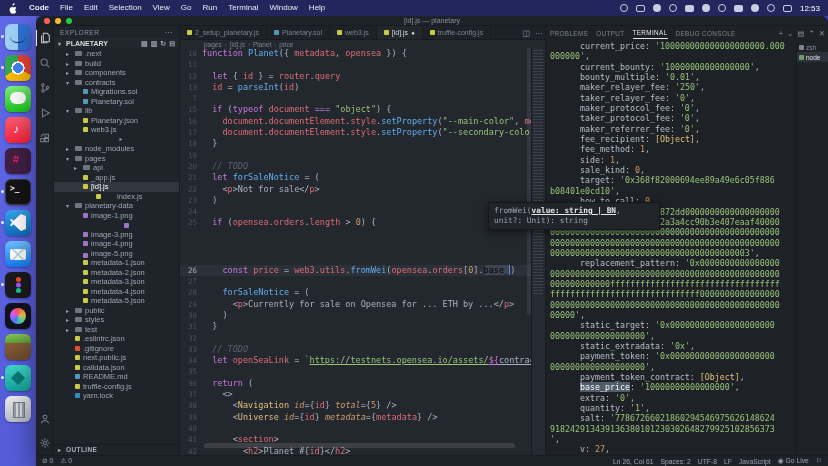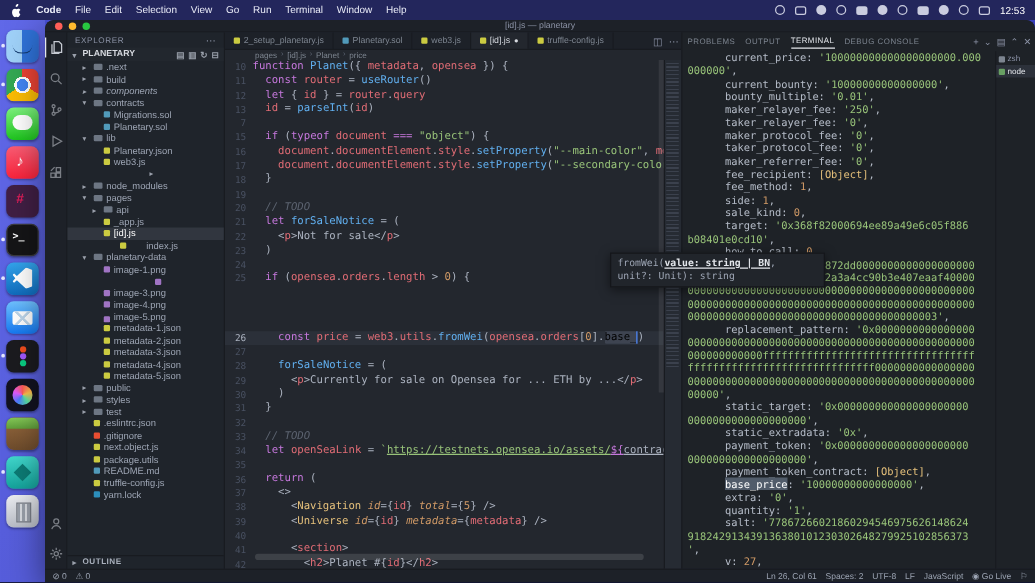--- a/index.html
+++ b/index.html
@@ -351,21 +351,21 @@
           <div class="trow" style="padding-left: 12px;">
             <span class="chev">▸</span>
             <span class="ffold"></span>
             <span>.next</span>
           </div>
           <div class="trow" style="padding-left: 12px;">
             <span class="chev">▸</span>
             <span class="ffold"></span>
             <span>build</span>
           </div>
-          <div class="trow" style="padding-left: 12px; font-style: italic;">
+          <div class="trow" style="padding-left: 12px;">
             <span class="chev">▸</span>
             <span class="ffold"></span>
             <span>components</span>
           </div>
           <div class="trow" style="padding-left: 12px;">
             <span class="chev">▾</span>
             <span class="ffold"></span>
             <span>contracts</span>
           </div>
           <div class="trow" style="padding-left: 20px;">
@@ -504,26 +504,26 @@
             <span>.eslintrc.json</span>
           </div>
           <div class="trow" style="padding-left: 12px;">
             <span class="chev"></span>
             <span class="fdot" style="background: rgb(232, 77, 49);"></span>
             <span>.gitignore</span>
           </div>
           <div class="trow" style="padding-left: 12px;">
             <span class="chev"></span>
             <span class="fdot" style="background: rgb(203, 203, 65);"></span>
-            <span>next.object.js</span>
-          </div>
-          <div class="trow" style="padding-left: 12px;">
-            <span class="chev"></span>
-            <span class="fdot" style="background: rgb(203, 203, 65);"></span>
-            <span>package.utils</span>
+            <span>next.public.js</span>
+          </div>
+          <div class="trow" style="padding-left: 12px;">
+            <span class="chev"></span>
+            <span class="fdot" style="background: rgb(203, 203, 65);"></span>
+            <span>calldata.json</span>
           </div>
           <div class="trow" style="padding-left: 12px;">
             <span class="chev"></span>
             <span class="fdot" style="background: rgb(81, 154, 186);"></span>
             <span>README.md</span>
           </div>
           <div class="trow" style="padding-left: 12px;">
             <span class="chev"></span>
             <span class="fdot" style="background: rgb(203, 203, 65);"></span>
             <span>truffle-config.js</span>
@@ -572,21 +572,21 @@
           <span>pages</span>
           <span class="bc-sep">›</span>
           <span>[id].js</span>
           <span class="bc-sep">›</span>
           <span>Planet</span>
           <span class="bc-sep">›</span>
           <span>price</span>
         </div>
       <div class="editor" id="editor">
           <div class="line"><span class="gut">10</span><span class="code"><span class="tk-k">function </span><span class="tk-f">Planet</span><span class="tk-p">({ </span><span class="tk-v">metadata</span><span class="tk-p">, </span><span class="tk-v">opensea</span><span class="tk-p"> }) {</span></span></div>
-          <div class="line"><span class="gut">11</span><span class="code"><span class="tk-p">  </span><span class="tk-k">const </span><span class="tk-v">router</span><span class="tk-p"> = </span><span class="tk-f">useRouter</span><span class="tk-p">()</span></span></div>
+          <div class="line"><span class="gut">11</span></div>
           <div class="line"><span class="gut">12</span><span class="code"><span class="tk-p">  </span><span class="tk-k">let</span><span class="tk-p"> { </span><span class="tk-v">id</span><span class="tk-p"> } = </span><span class="tk-v">router</span><span class="tk-p">.</span><span class="tk-v">query</span></span></div>
           <div class="line"><span class="gut">13</span><span class="code"><span class="tk-p">  </span><span class="tk-v">id</span><span class="tk-p"> = </span><span class="tk-f">parseInt</span><span class="tk-p">(</span><span class="tk-v">id</span><span class="tk-p">)</span></span></div>
           <div class="line"><span class="gut">7</span><span class="code"></span></div>
           <div class="line"><span class="gut">15</span><span class="code"><span class="tk-p">  </span><span class="tk-k">if</span><span class="tk-p"> (</span><span class="tk-k">typeof </span><span class="tk-v">document</span><span class="tk-p"> </span><span class="tk-k">===</span><span class="tk-p"> </span><span class="tk-s">"object"</span><span class="tk-p">) {</span></span></div>
           <div class="line"><span class="gut">16</span><span class="code"><span class="tk-p">    </span><span class="tk-v">document</span><span class="tk-p">.</span><span class="tk-v">documentElement</span><span class="tk-p">.</span><span class="tk-v">style</span><span class="tk-p">.</span><span class="tk-f">setProperty</span><span class="tk-p">(</span><span class="tk-s">"--main-color"</span><span class="tk-p">, </span><span class="tk-v">meta</span></span></div>
           <div class="line"><span class="gut">17</span><span class="code"><span class="tk-p">    </span><span class="tk-v">document</span><span class="tk-p">.</span><span class="tk-v">documentElement</span><span class="tk-p">.</span><span class="tk-v">style</span><span class="tk-p">.</span><span class="tk-f">setProperty</span><span class="tk-p">(</span><span class="tk-s">"--secondary-color"</span></span></div>
           <div class="line"><span class="gut">18</span><span class="code"><span class="tk-p">  }</span></span></div>
           <div class="line"><span class="gut">19</span><span class="code"></span></div>
           <div class="line"><span class="gut">20</span><span class="code"><span class="tk-c">  // TODO</span></span></div>
           <div class="line"><span class="gut">21</span><span class="code"><span class="tk-p">  </span><span class="tk-k">let </span><span class="tk-f">forSaleNotice</span><span class="tk-p"> = (</span></span></div>

